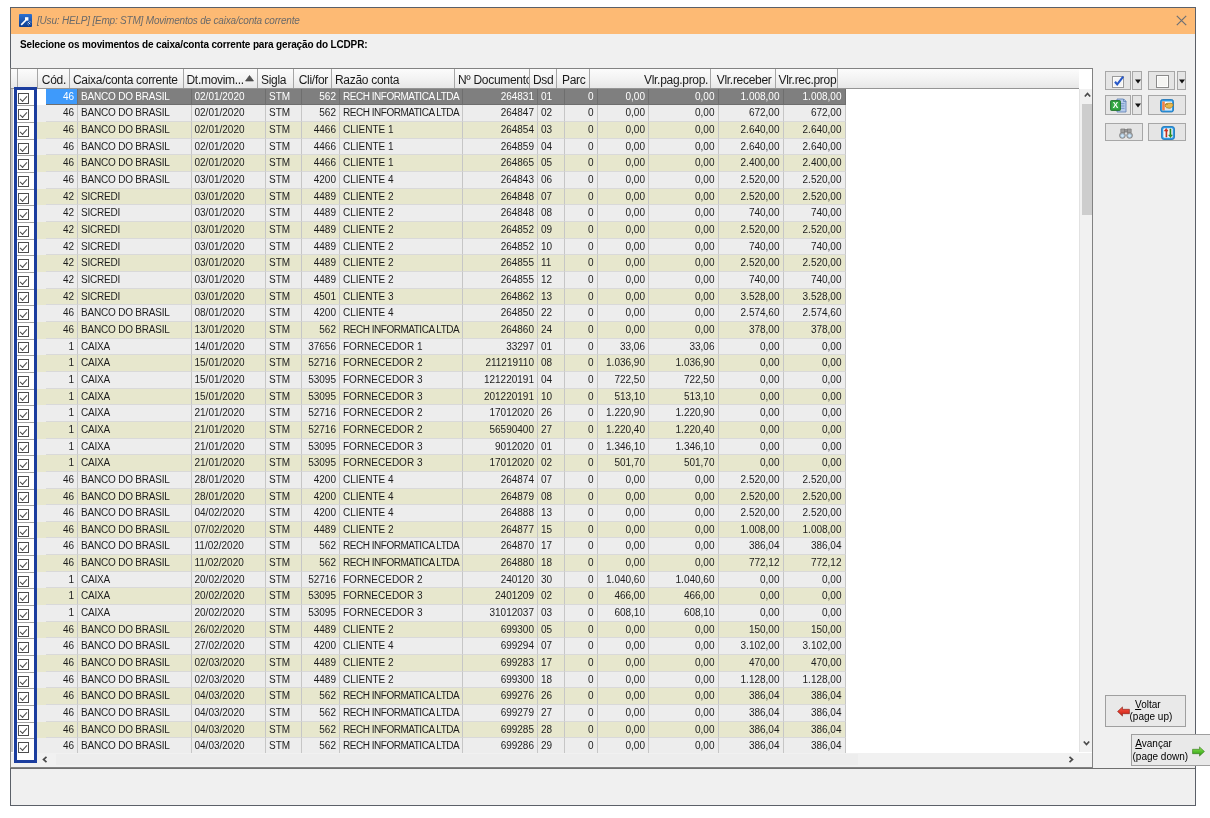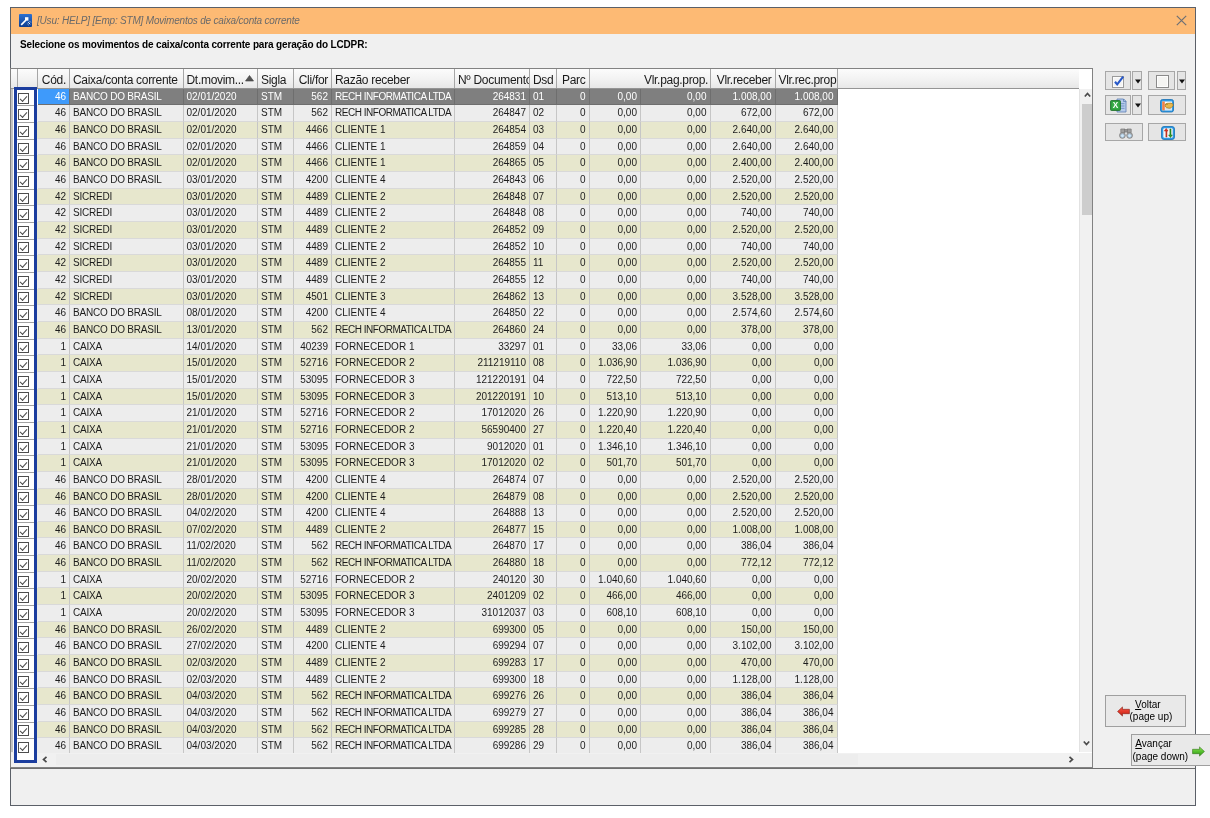--- a/index.html
+++ b/index.html
@@ -4,21 +4,21 @@
 html,body{width:1210px;height:818px;background:#fff;font-family:"Liberation Sans",sans-serif;}
 #win{position:absolute;left:10px;top:7px;width:1186px;height:799px;background:#f0f0f0;border:1px solid #5b6068;}
 #tbar{position:absolute;left:0;top:0;width:100%;height:26px;background:#fdba74;font-style:italic;}
 #ticon{position:absolute;left:8px;top:6px;}
 #ttext{position:absolute;left:26px;top:7px;font-size:10px;letter-spacing:-0.2px;color:#6a6a6a;white-space:pre;}
 #lbl{position:absolute;left:9px;top:31px;font-size:10px;letter-spacing:-0.15px;font-weight:bold;color:#000;white-space:pre;}
 
 #grid{position:absolute;left:-1px;top:60px;width:1083px;height:700px;border:1px solid #828282;background:#fff;}
 #ghead{position:absolute;left:0;top:0;width:1068px;height:19.8px;background:linear-gradient(#fcfcfc,#f2f2f2 55%,#e7e7e7);border-bottom:1px solid #949494;}
 .hc{position:absolute;top:0;height:18.8px;letter-spacing:-0.3px;border-right:1px solid #a6a6a6;font-size:12px;color:#1a1a1a;line-height:22px;padding:0 3px;white-space:pre;overflow:hidden;}
-#gbody{position:absolute;left:0;top:19.8px;width:908px;height:666px;overflow:hidden;}
+#gbody{position:absolute;left:8px;top:19.8px;width:908px;height:666px;overflow:hidden;}
 .row{position:absolute;left:0;width:827px;height:16.655px;}
 .cell{position:absolute;top:0;height:16.655px;border-right:1px solid #c6c6c6;border-bottom:1px solid #d9d9d9;font-size:10px;color:#1c1c1c;line-height:15.4px;padding:0 3px;white-space:pre;overflow:hidden;}
 .sel .cell{background:#7f7f7f;color:#fff;border-right-color:#6e6e6e;border-bottom-color:#6e6e6e;}
 .sel .c-cod{background:#3e9afb;}
 .c-cod{left:26.5px;width:32.5px;text-align:right;}.c-caixa{left:59.0px;width:113.5px;text-align:left;}.c-dt{left:172.5px;width:74.5px;text-align:left;}.c-sigla{left:247.0px;width:35.5px;text-align:left;}.c-clifor{left:282.5px;width:38.5px;text-align:right;}.c-razao{left:321.0px;width:123.0px;text-align:left;}.c-ndoc{left:444.0px;width:75.0px;text-align:right;}.c-dsd{left:519.0px;width:27.0px;text-align:left;}.c-parc{left:546.0px;width:32.5px;text-align:right;}.c-vpag{left:578.5px;width:51.5px;text-align:right;}.c-vpagp{left:630.0px;width:69.5px;text-align:right;}.c-vrec{left:699.5px;width:65.0px;text-align:right;}.c-vrecp{left:764.5px;width:62.0px;text-align:right;}
 .cell.c-caixa{letter-spacing:-0.2px;}
 .cell.c-razao .sq{letter-spacing:-0.48px;text-align:right;}
 
 #ind{position:absolute;left:0px;top:19.8px;width:2.6px;height:663.7px;background:#c2c2c2;border-right:1px solid #fafafa;}
 
@@ -63,21 +63,21 @@
 <div id="ghead">
 <div class="hc" style="left:0.0px;width:4.0px;"></div>
 <div class="hc" style="left:4.0px;width:22.5px;"></div>
 <div class="hc c-cod" style="top:0;height:19px;">Cód.</div>
 <div class="hc c-caixa" style="top:0;height:19px;">Caixa/conta corrente</div>
 <div class="hc c-dt" style="top:0;height:19px;">Dt.movim...<svg style="position:absolute;right:3px;top:6px" width="9" height="7" viewBox="0 0 9 7">
             <path d="M4.5 0.5 L8.5 6 H0.5 Z" fill="#555" stroke="#3a3a3a" stroke-width="0.6"></path>
           </svg></div>
 <div class="hc c-sigla" style="top:0;height:19px;">Sigla</div>
 <div class="hc c-clifor" style="top:0;height:19px;">Cli/for</div>
-<div class="hc c-razao" style="top:0;height:19px;">Razão receber</div>
+<div class="hc c-razao" style="top:0;height:19px;">Razão conta</div>
 <div class="hc c-ndoc" style="top:0;height:19px;">Nº Documento</div>
 <div class="hc c-dsd" style="top:0;height:19px;">Dsd</div>
 <div class="hc c-parc" style="top:0;height:19px;">Parc</div>
 <div class="hc c-vpag" style="top:14px;height:19px;margin-top:20px;">Vlr.pagar</div>
 <div class="hc c-vpagp" style="top:0;height:19px;">Vlr.pag.prop.</div>
 <div class="hc c-vrec" style="top:0;height:19px;">Vlr.receber</div>
 <div class="hc c-vrecp" style="top:0;height:19px;">Vlr.rec.prop.</div>
 </div>
 <div id="gbody">
 <div class="row sel" style="top:0.0px;">
@@ -303,21 +303,21 @@
           <div class="cell c-vpag">0,00</div>
           <div class="cell c-vpagp">0,00</div>
           <div class="cell c-vrec">378,00</div>
           <div class="cell c-vrecp">378,00</div>
         </div>
 <div class="row" style="top:249.82500000000002px;background:#ededed;">
           <div class="cell c-cod">1</div>
           <div class="cell c-caixa">CAIXA</div>
           <div class="cell c-dt">14/01/2020</div>
           <div class="cell c-sigla">STM</div>
-          <div class="cell c-clifor">40239</div>
+          <div class="cell c-clifor">37656</div>
           <div class="cell c-razao">FORNECEDOR 1</div>
           <div class="cell c-ndoc">33297</div>
           <div class="cell c-dsd">01</div>
           <div class="cell c-parc">0</div>
           <div class="cell c-vpag">33,06</div>
           <div class="cell c-vpagp">33,06</div>
           <div class="cell c-vrec">0,00</div>
           <div class="cell c-vrecp">0,00</div>
         </div>
 <div class="row" style="top:266.48px;background:#e7e7cd;">

